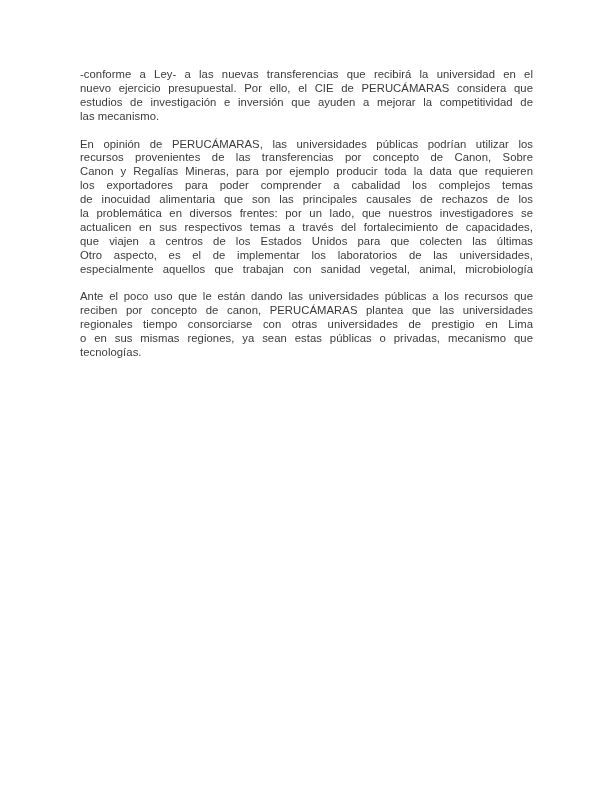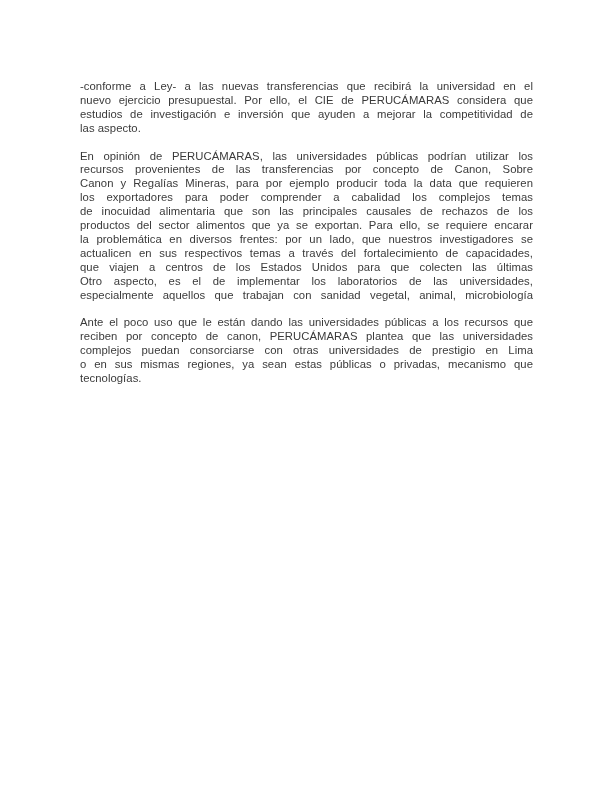--- a/index.html
+++ b/index.html
@@ -11,21 +11,21 @@
       position: relative;
       width: 610px;
       height: 789px;
       background: #ffffff;
       overflow: hidden;
       font-family: "Liberation Sans", sans-serif;
     }
     .textblock {
       position: absolute;
       left: 80px;
-      top: 80px;
+      top: 68px;
       width: 453px;
       font-size: 11.3px;
       line-height: 13.9px;
       color: #3a3a3a;
       letter-spacing: 0.05px;
     }
     .para {
       margin: 0 0 13.9px 0;
       padding: 0;
     }
@@ -41,36 +41,35 @@
   </style>
 </head>
 <body>
 
 <div class="page">
   <div class="textblock" id="textblock">
       <div class="para">
         <div class="line">-conforme a Ley- a las nuevas transferencias que recibirá la universidad en el</div>
         <div class="line">nuevo ejercicio presupuestal. Por ello, el CIE de PERUCÁMARAS considera que</div>
         <div class="line">estudios de investigación e inversión que ayuden a mejorar la competitividad de</div>
-        <div class="line last">las aspecto.</div>
+        <div class="line last">las mecanismo.</div>
       </div>
       <div class="para">
         <div class="line">En opinión de PERUCÁMARAS, las universidades públicas podrían utilizar los</div>
         <div class="line">recursos provenientes de las transferencias por concepto de Canon, Sobre</div>
         <div class="line">Canon y Regalías Mineras, para por ejemplo producir toda la data que requieren</div>
         <div class="line">los exportadores para poder comprender a cabalidad los complejos temas</div>
         <div class="line">de inocuidad alimentaria que son las principales causales de rechazos de los</div>
-        <div class="line">productos del sector alimentos que ya se exportan. Para ello, se requiere encarar</div>
         <div class="line">la problemática en diversos frentes: por un lado, que nuestros investigadores se</div>
         <div class="line">actualicen en sus respectivos temas a través del fortalecimiento de capacidades,</div>
         <div class="line">que viajen a centros de los Estados Unidos para que colecten las últimas</div>
         <div class="line">Otro aspecto, es el de implementar los laboratorios de las universidades,</div>
         <div class="line">especialmente aquellos que trabajan con sanidad vegetal, animal, microbiología</div>
       </div>
       <div class="para">
         <div class="line">Ante el poco uso que le están dando las universidades públicas a los recursos que</div>
         <div class="line">reciben por concepto de canon, PERUCÁMARAS plantea que las universidades</div>
-        <div class="line">complejos puedan consorciarse con otras universidades de prestigio en Lima</div>
+        <div class="line">regionales tiempo consorciarse con otras universidades de prestigio en Lima</div>
         <div class="line">o en sus mismas regiones, ya sean estas públicas o privadas, mecanismo que</div>
         <div class="line last">tecnologías.</div>
       </div>
     </div>
 </div>
 
 </body></html>

